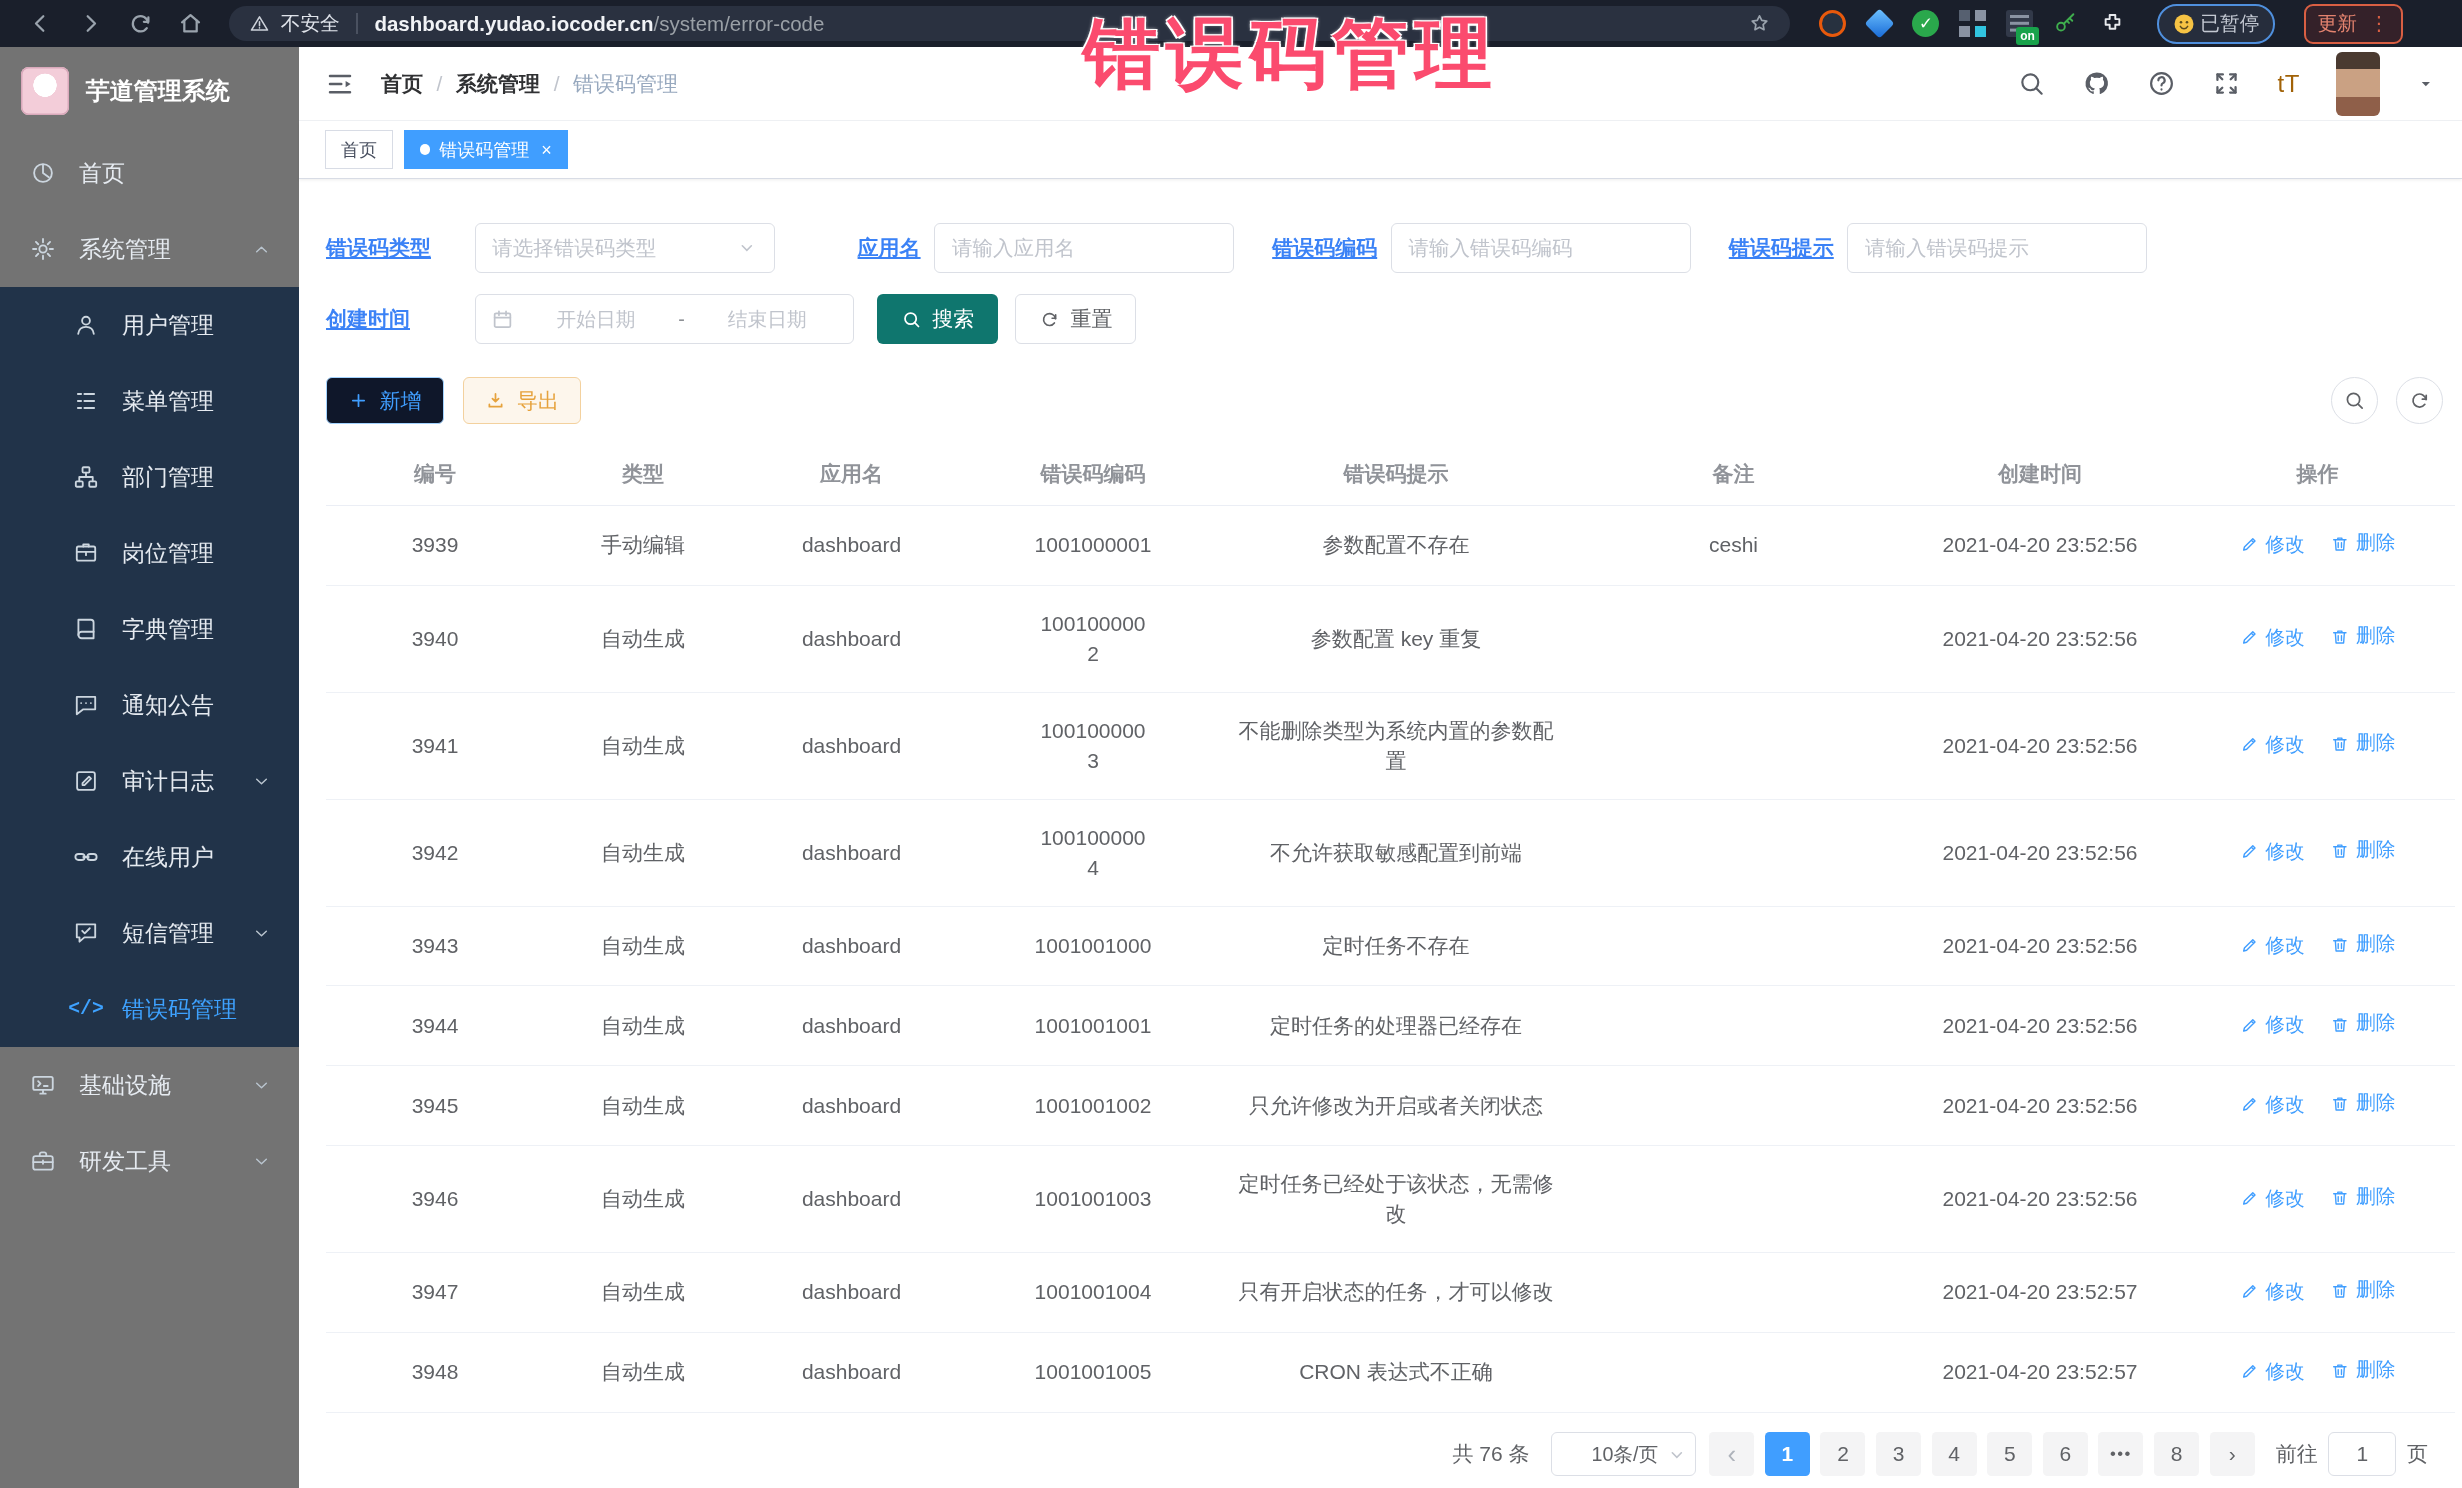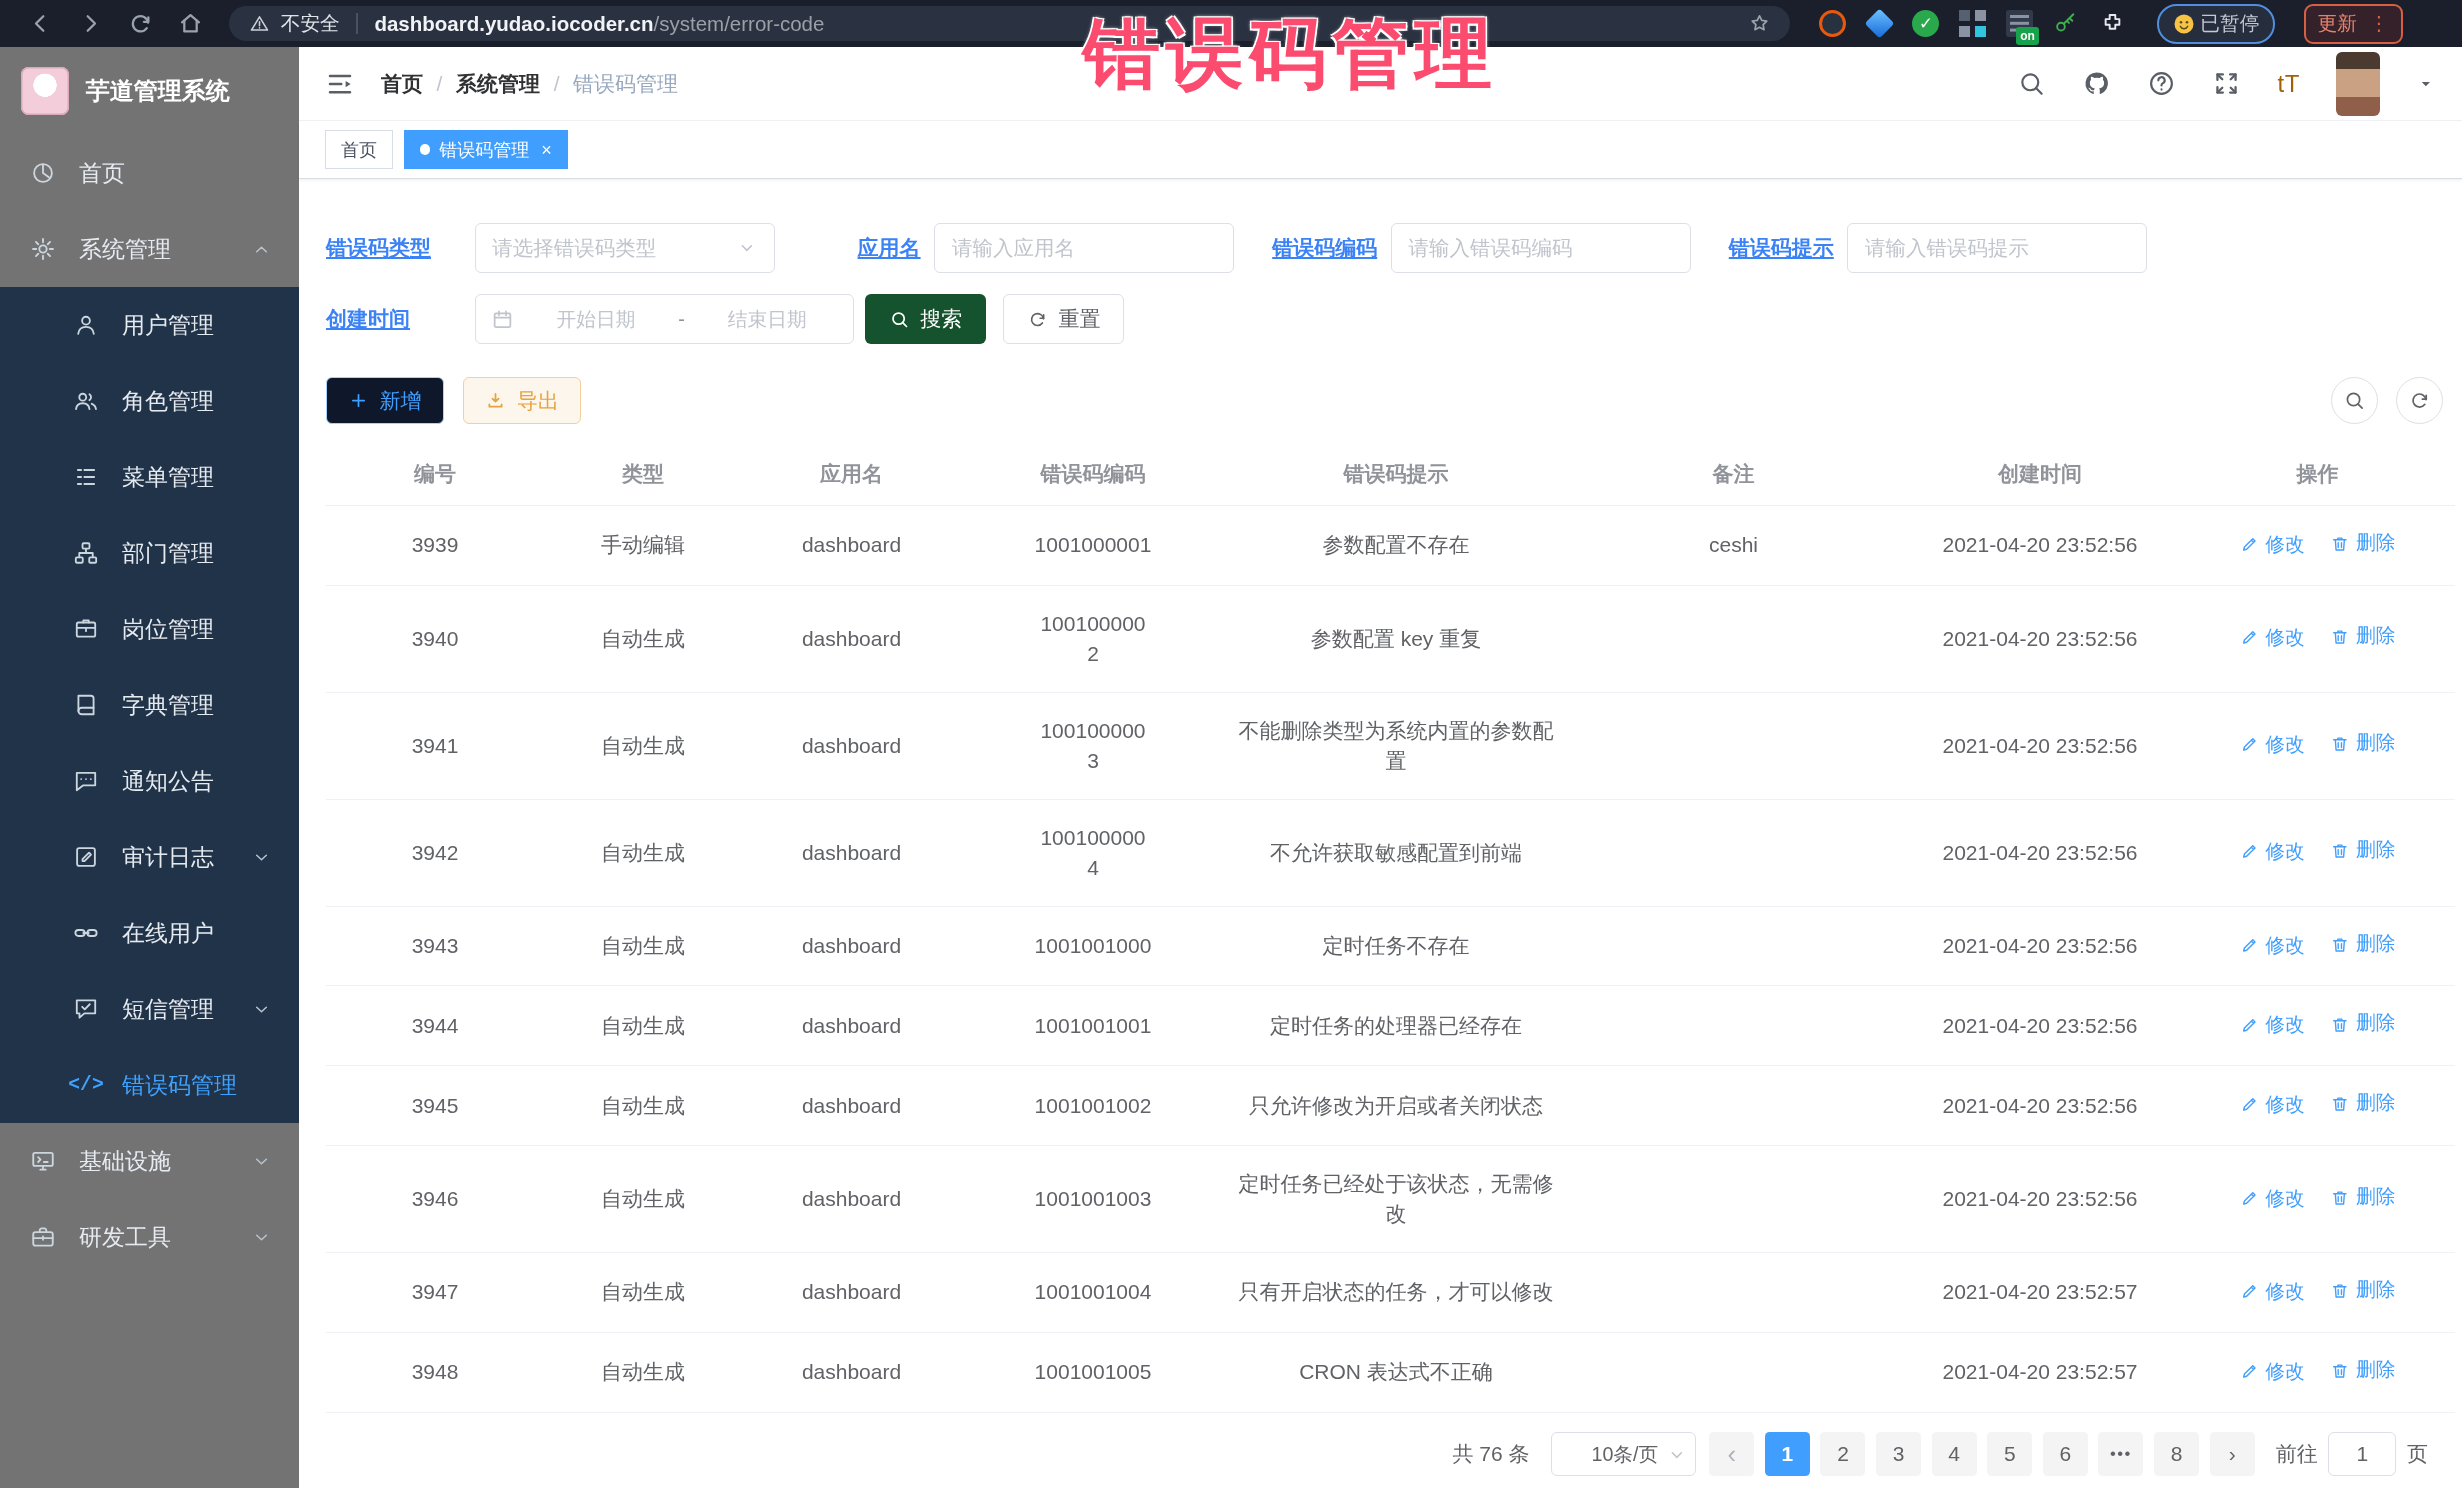--- a/index.html
+++ b/index.html
@@ -104,21 +104,21 @@
   .sel-caret{width:19.7px;height:19.7px;color:#c0c4cc;}
   .g2{margin-left:83px;}.g3{margin-left:38px;}.g4{margin-left:38px;}
   .date-box{width:379px;height:50px;border:0.8px solid #dcdfe6;border-radius:6px;background:#fff;
       display:flex;align-items:center;gap:12px;padding:0 15px;box-sizing:border-box;font-size:19.7px;color:#c0c4cc;}
   .cal-ic{width:23px;height:23px;color:#c0c4cc;}
   .date-box .ds{flex:1;text-align:center;}
   .date-sep{color:#8d9095;}
   .btn{height:50px;border-radius:6px;font-size:21px;display:flex;align-items:center;gap:10.6px;
       padding:0 23px;box-sizing:border-box;cursor:pointer;border:0.8px solid transparent;}
   .btn .b-icon{width:21px;height:21px;}
-  .btn.primary{background:#14532d;color:#fff;margin-left:11px;}
+  .btn.primary{background:#0f766e;color:#fff;margin-left:23px;}
   .btn.plainb{background:#fff;border-color:#dcdfe6;color:#606266;margin-left:16.7px;}
 
   
   .toolbar{display:flex;align-items:center;margin-top:33px;width:2129px;}
   .btn.mini{height:47px;font-size:21px;padding:0 21px;}
   .btn.add{background:#0f172a;border-color:#a3d3ff;color:#409eff;}
   .btn.export{background:#fdf6ec;border-color:#f3d19e;color:#e6a23c;margin-left:19.7px;}
   .tool-right{margin-left:auto;display:flex;gap:18px;margin-right:12px;}
   .circle-btn{width:47px;height:47px;border-radius:50%;border:0.8px solid #dcdfe6;background:#fff;
       display:flex;align-items:center;justify-content:center;color:#606266;box-sizing:border-box;cursor:pointer;}
@@ -270,31 +270,20 @@
                 <circle cx="12" cy="8" r="3.6"></circle>
                 <path d="M4.8 20.2c.5-4 3.4-6.4 7.2-6.4s6.7 2.4 7.2 6.4"></path>
               </svg>
             </span>
       <span class="mi-label">用户管理</span>
 
     </div>
           <div class="menu-item lvl2 ">
       <span class="mi-icon">
               <svg viewBox="0 0 24 24" fill="none" stroke="currentColor" stroke-width="1.7" stroke-linecap="round" stroke-linejoin="round">
-                <circle cx="9" cy="8.5" r="3.2"></circle>
-                <path d="M2.8 19.5c.4-3.4 2.9-5.4 6.2-5.4s5.8 2 6.2 5.4"></path>
-                <path d="M15.2 5.8a3.2 3.2 0 0 1 0 5.4M17.3 14.6c2.2.8 3.6 2.5 3.9 4.9"></path>
-              </svg>
-            </span>
-      <span class="mi-label">角色管理</span>
-
-    </div>
-          <div class="menu-item lvl2 ">
-      <span class="mi-icon">
-              <svg viewBox="0 0 24 24" fill="none" stroke="currentColor" stroke-width="1.7" stroke-linecap="round" stroke-linejoin="round">
                 <path d="M4.5 5.5h3M4.5 12h3M4.5 18.5h3M10.5 5.5h9M10.5 12h9M10.5 18.5h9"></path>
               </svg>
             </span>
       <span class="mi-label">菜单管理</span>
 
     </div>
           <div class="menu-item lvl2 ">
       <span class="mi-icon">
               <svg viewBox="0 0 24 24" fill="none" stroke="currentColor" stroke-width="1.7" stroke-linecap="round" stroke-linejoin="round">
                 <rect x="8.8" y="3" width="6.4" height="5" rx="1"></rect>

